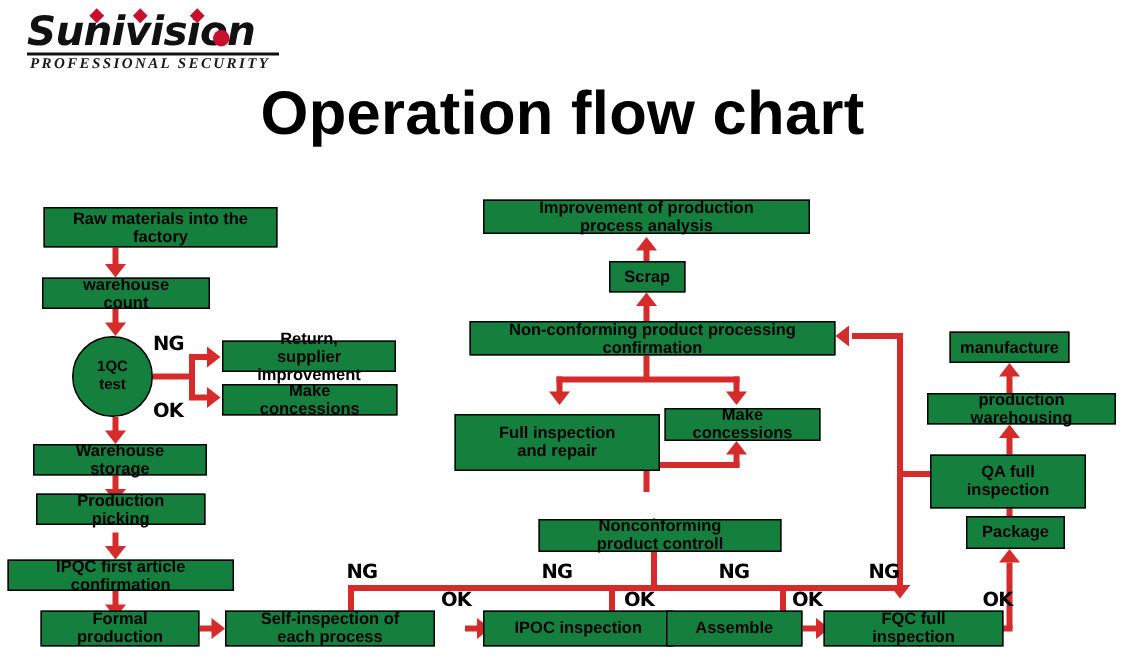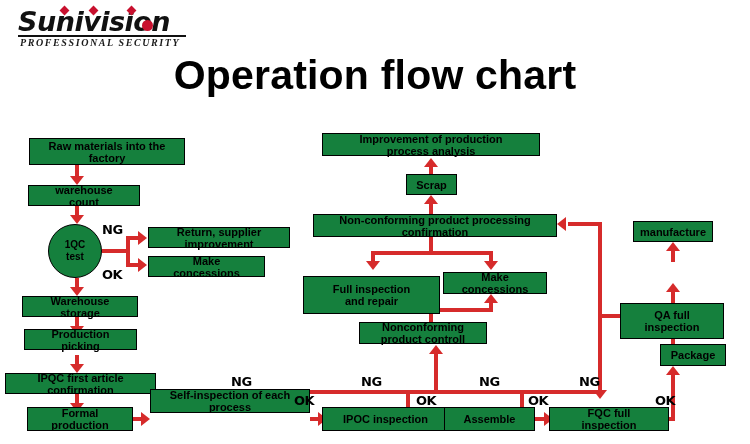--- a/index.html
+++ b/index.html
@@ -107,21 +107,21 @@
   <div class="ln" style="left:102px;top:249px;width:28px;height:4px;"></div>
   <div class="ln" style="left:126px;top:238px;width:4px;height:28px;"></div>
   <div class="ln" style="left:126px;top:236px;width:14px;height:4px;"></div>
   <div class="ar right" style="left:138px;top:231px;"></div>
   <div class="ln" style="left:126px;top:263px;width:14px;height:4px;"></div>
   <div class="ar right" style="left:138px;top:258px;"></div>
 
   <div class="tag" style="left:102px;top:222px;">NG</div>
   <div class="tag" style="left:102px;top:267px;">OK</div>
 
-  <div class="node" style="left:148px;top:227px;width:142px;height:21px;">Return, supplier improvement</div>
+  <div class="node" style="left:148px;top:227px;width:116px;height:21px;">Return, supplier improvement</div>
   <div class="node" style="left:148px;top:256px;width:117px;height:21px;">Make concessions</div>
 
   <div class="ln" style="left:75px;top:278px;width:4px;height:12px;"></div>
   <div class="ar down" style="left:70px;top:287px;"></div>
 
   <div class="node" style="left:22px;top:296px;width:116px;height:21px;">Warehouse storage</div>
   <div class="ln" style="left:75px;top:317px;width:4px;height:12px;"></div>
   <div class="ar down" style="left:70px;top:326px;"></div>
 
   <div class="node" style="left:24px;top:329px;width:113px;height:21px;">Production picking</div>
@@ -129,21 +129,21 @@
   <div class="ar down" style="left:70px;top:364px;"></div>
 
   <div class="node" style="left:5px;top:373px;width:151px;height:21px;">IPQC first article confirmation</div>
   <div class="ln" style="left:75px;top:394px;width:4px;height:12px;"></div>
   <div class="ar down" style="left:70px;top:403px;"></div>
 
   <div class="node" style="left:27px;top:407px;width:106px;height:24px;">Formal production</div>
   <div class="ln" style="left:133px;top:417px;width:11px;height:4px;"></div>
   <div class="ar right" style="left:141px;top:412px;"></div>
 
-  <div class="node" style="left:150px;top:389px;width:160px;height:24px;">Self-inspection of each process</div>
+  <div class="node" style="left:150px;top:407px;width:140px;height:24px;">Self-inspection of each process</div>
   <div class="ln" style="left:310px;top:417px;width:11px;height:4px;"></div>
   <div class="ar right" style="left:318px;top:412px;"></div>
 
   <div class="node" style="left:322px;top:407px;width:127px;height:24px;">IPOC inspection</div>
   <div class="ln" style="left:431px;top:417px;width:12px;height:4px;"></div>
   <div class="ar right" style="left:440px;top:412px;"></div>
 
   <div class="node" style="left:444px;top:407px;width:91px;height:24px;">Assemble</div>
   <div class="ln" style="left:535px;top:417px;width:12px;height:4px;"></div>
   <div class="ar right" style="left:544px;top:412px;"></div>
@@ -194,32 +194,33 @@
   <div class="node" style="left:303px;top:276px;width:137px;height:38px;">Full inspection and repair</div>
   <div class="node" style="left:443px;top:272px;width:104px;height:22px;">Make concessions</div>
 
   <div class="ln" style="left:429px;top:308px;width:4px;height:20px;"></div>
   <div class="ln" style="left:371px;top:308px;width:122px;height:4px;"></div>
   <div class="ln" style="left:371px;top:301px;width:4px;height:10px;"></div>
   <div class="ar up" style="left:366px;top:294px;"></div>
   <div class="ln" style="left:489px;top:301px;width:4px;height:10px;"></div>
   <div class="ar up" style="left:484px;top:294px;"></div>
 
-  <div class="node" style="left:359px;top:322px;width:128px;height:22px;">Nonconforming product controll</div>
+  <div class="node" style="left:359px;top:346px;width:162px;height:22px;">Nonconforming product controll</div>
 
   <div class="node" style="left:633px;top:221px;width:80px;height:21px;">manufacture</div>
   <div class="ln" style="left:671px;top:250px;width:4px;height:12px;"></div>
   <div class="ar up" style="left:666px;top:242px;"></div>
 
+  <div class="node" style="left:618px;top:262px;width:126px;height:21px;">production warehousing</div>
   <div class="ln" style="left:671px;top:291px;width:4px;height:12px;"></div>
   <div class="ar up" style="left:666px;top:283px;"></div>
 
   <div class="node" style="left:620px;top:303px;width:104px;height:36px;">QA full inspection</div>
   <div class="ln" style="left:671px;top:332px;width:4px;height:12px;"></div>
   <div class="ar up" style="left:666px;top:324px;"></div>
 
-  <div class="node" style="left:644px;top:344px;width:66px;height:22px;margin-left:16px;">Package</div>
+  <div class="node" style="left:644px;top:344px;width:66px;height:22px;">Package</div>
 
   <div class="ln" style="left:656px;top:417px;width:19px;height:4px;"></div>
   <div class="ln" style="left:671px;top:375px;width:4px;height:44px;"></div>
   <div class="ar up" style="left:666px;top:366px;"></div>
 
 </div>
 
 </body></html>

